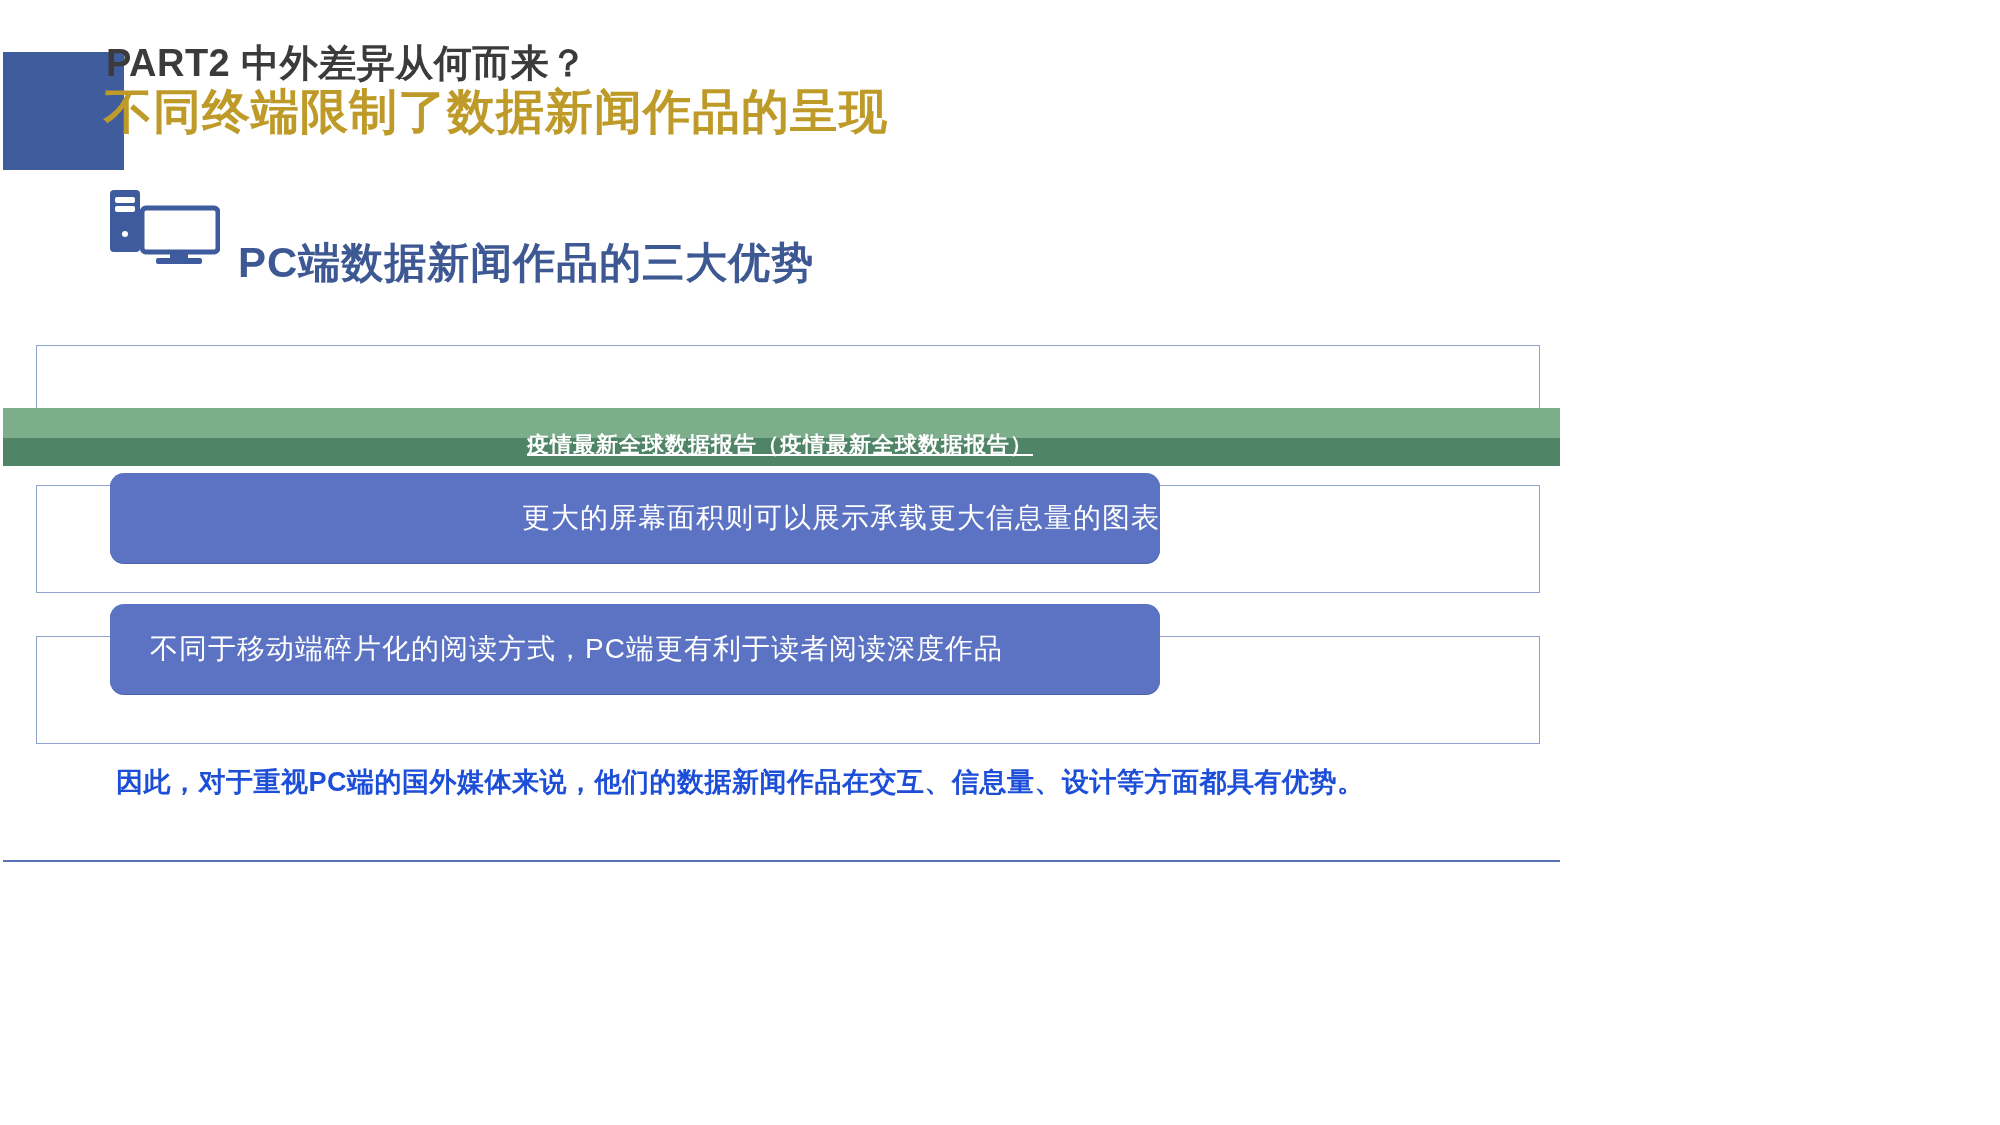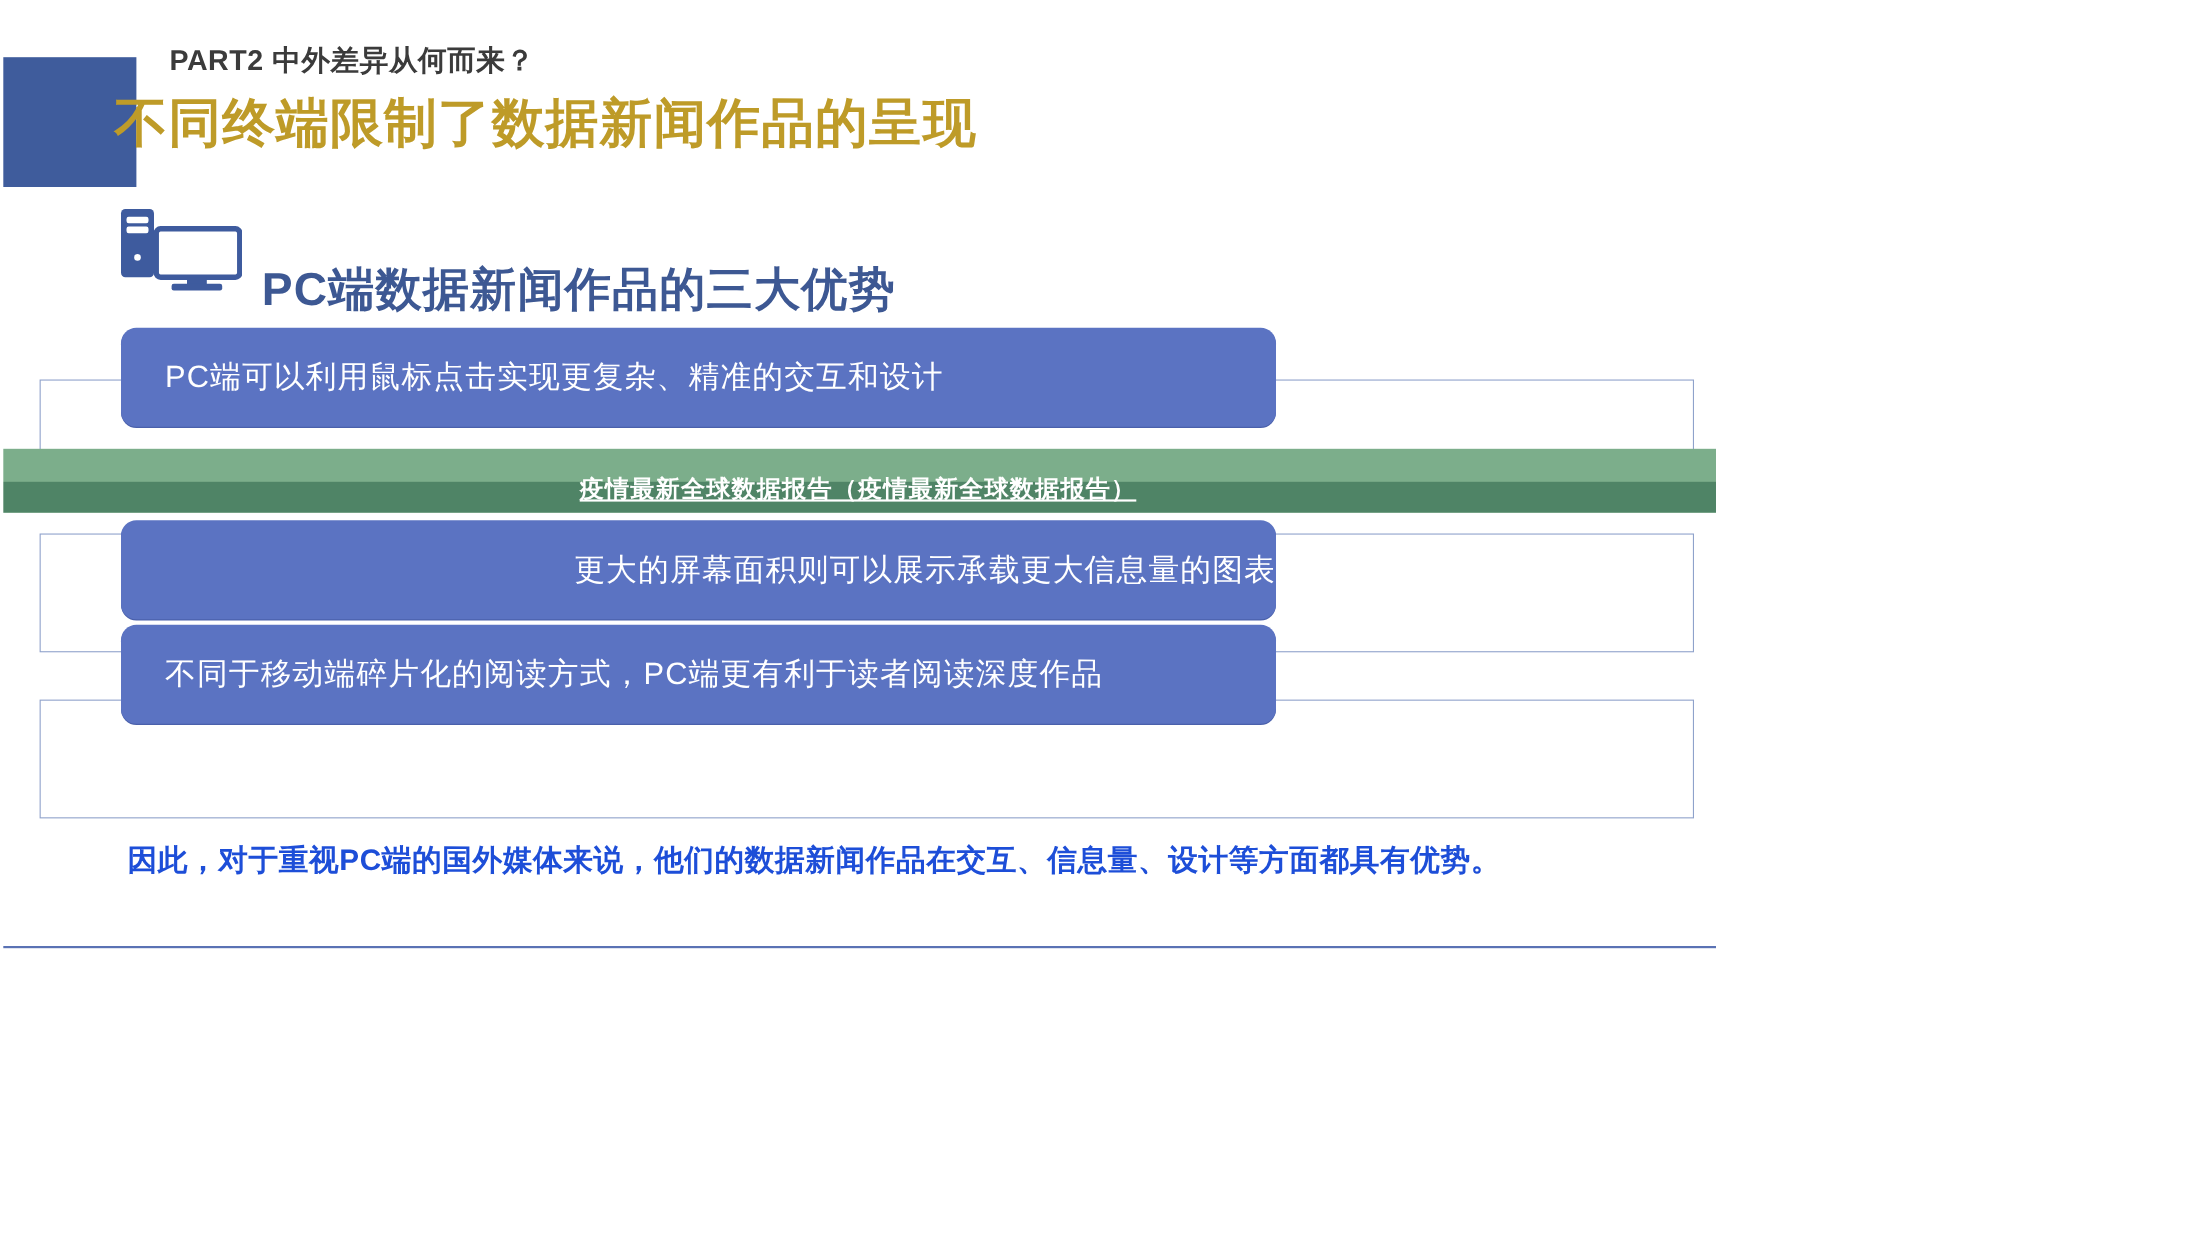--- a/index.html
+++ b/index.html
@@ -22,26 +22,25 @@
     left: 0;
     top: 52px;
     width: 124px;
     height: 118px;
     background: #3F5C9C;
   }
   .part-label {
     position: absolute;
     left: 106px;
     top: 38px;
-    font-size: 26px;
+    font-size: 38px;
     font-weight: bold;
     color: #3B3B3B;
     letter-spacing: 0.5px;
     white-space: nowrap;
-    margin-left: 48px;
   }
   .main-title {
     position: absolute;
     left: 104px;
     top: 80px;
     font-size: 48px;
     font-weight: bold;
     color: #BE9B28;
     letter-spacing: 1px;
     white-space: nowrap;
@@ -95,21 +94,21 @@
     box-shadow: 0 1px 0 #4a60ab;
   }
   .pill .pill-text {
     color: #ffffff;
     font-size: 28px;
     letter-spacing: 1px;
     white-space: nowrap;
   }
   .pill.p1 { top: 298px; }
   .pill.p2 { top: 473px; justify-content: flex-end; }
-  .pill.p3 { top: 568px; }
+  .pill.p3 { top: 604px; }
 
   
   .green-banner {
     position: absolute;
     left: 0;
     top: 408px;
     width: 1560px;
     height: 58px;
     background: #7CAE8B;
   }
@@ -187,23 +186,20 @@
       <rect x="62" y="64" width="18" height="7" fill="#3E5B9E"></rect>
       <rect x="48" y="70" width="46" height="6" rx="2" fill="#3E5B9E"></rect>
     </svg>
   </div>
   <div class="section-heading">PC端数据新闻作品的三大优势</div>
 
   <div class="frame f1"></div>
   <div class="frame f2"></div>
   <div class="frame f3"></div>
 
-  <div class="pill p1">
-    <span class="pill-text">PC端可以利用鼠标点击实现更复杂、精准的交互和设计</span>
-  </div>
   <div class="pill p2">
     <span class="pill-text">更大的屏幕面积则可以展示承载更大信息量的图表</span>
   </div>
   <div class="pill p3">
     <span class="pill-text">不同于移动端碎片化的阅读方式，PC端更有利于读者阅读深度作品</span>
   </div>
 
   <div class="green-banner"></div>
   <div class="green-banner-dark"></div>
   <div class="green-banner-text">疫情最新全球数据报告（疫情最新全球数据报告）</div>

